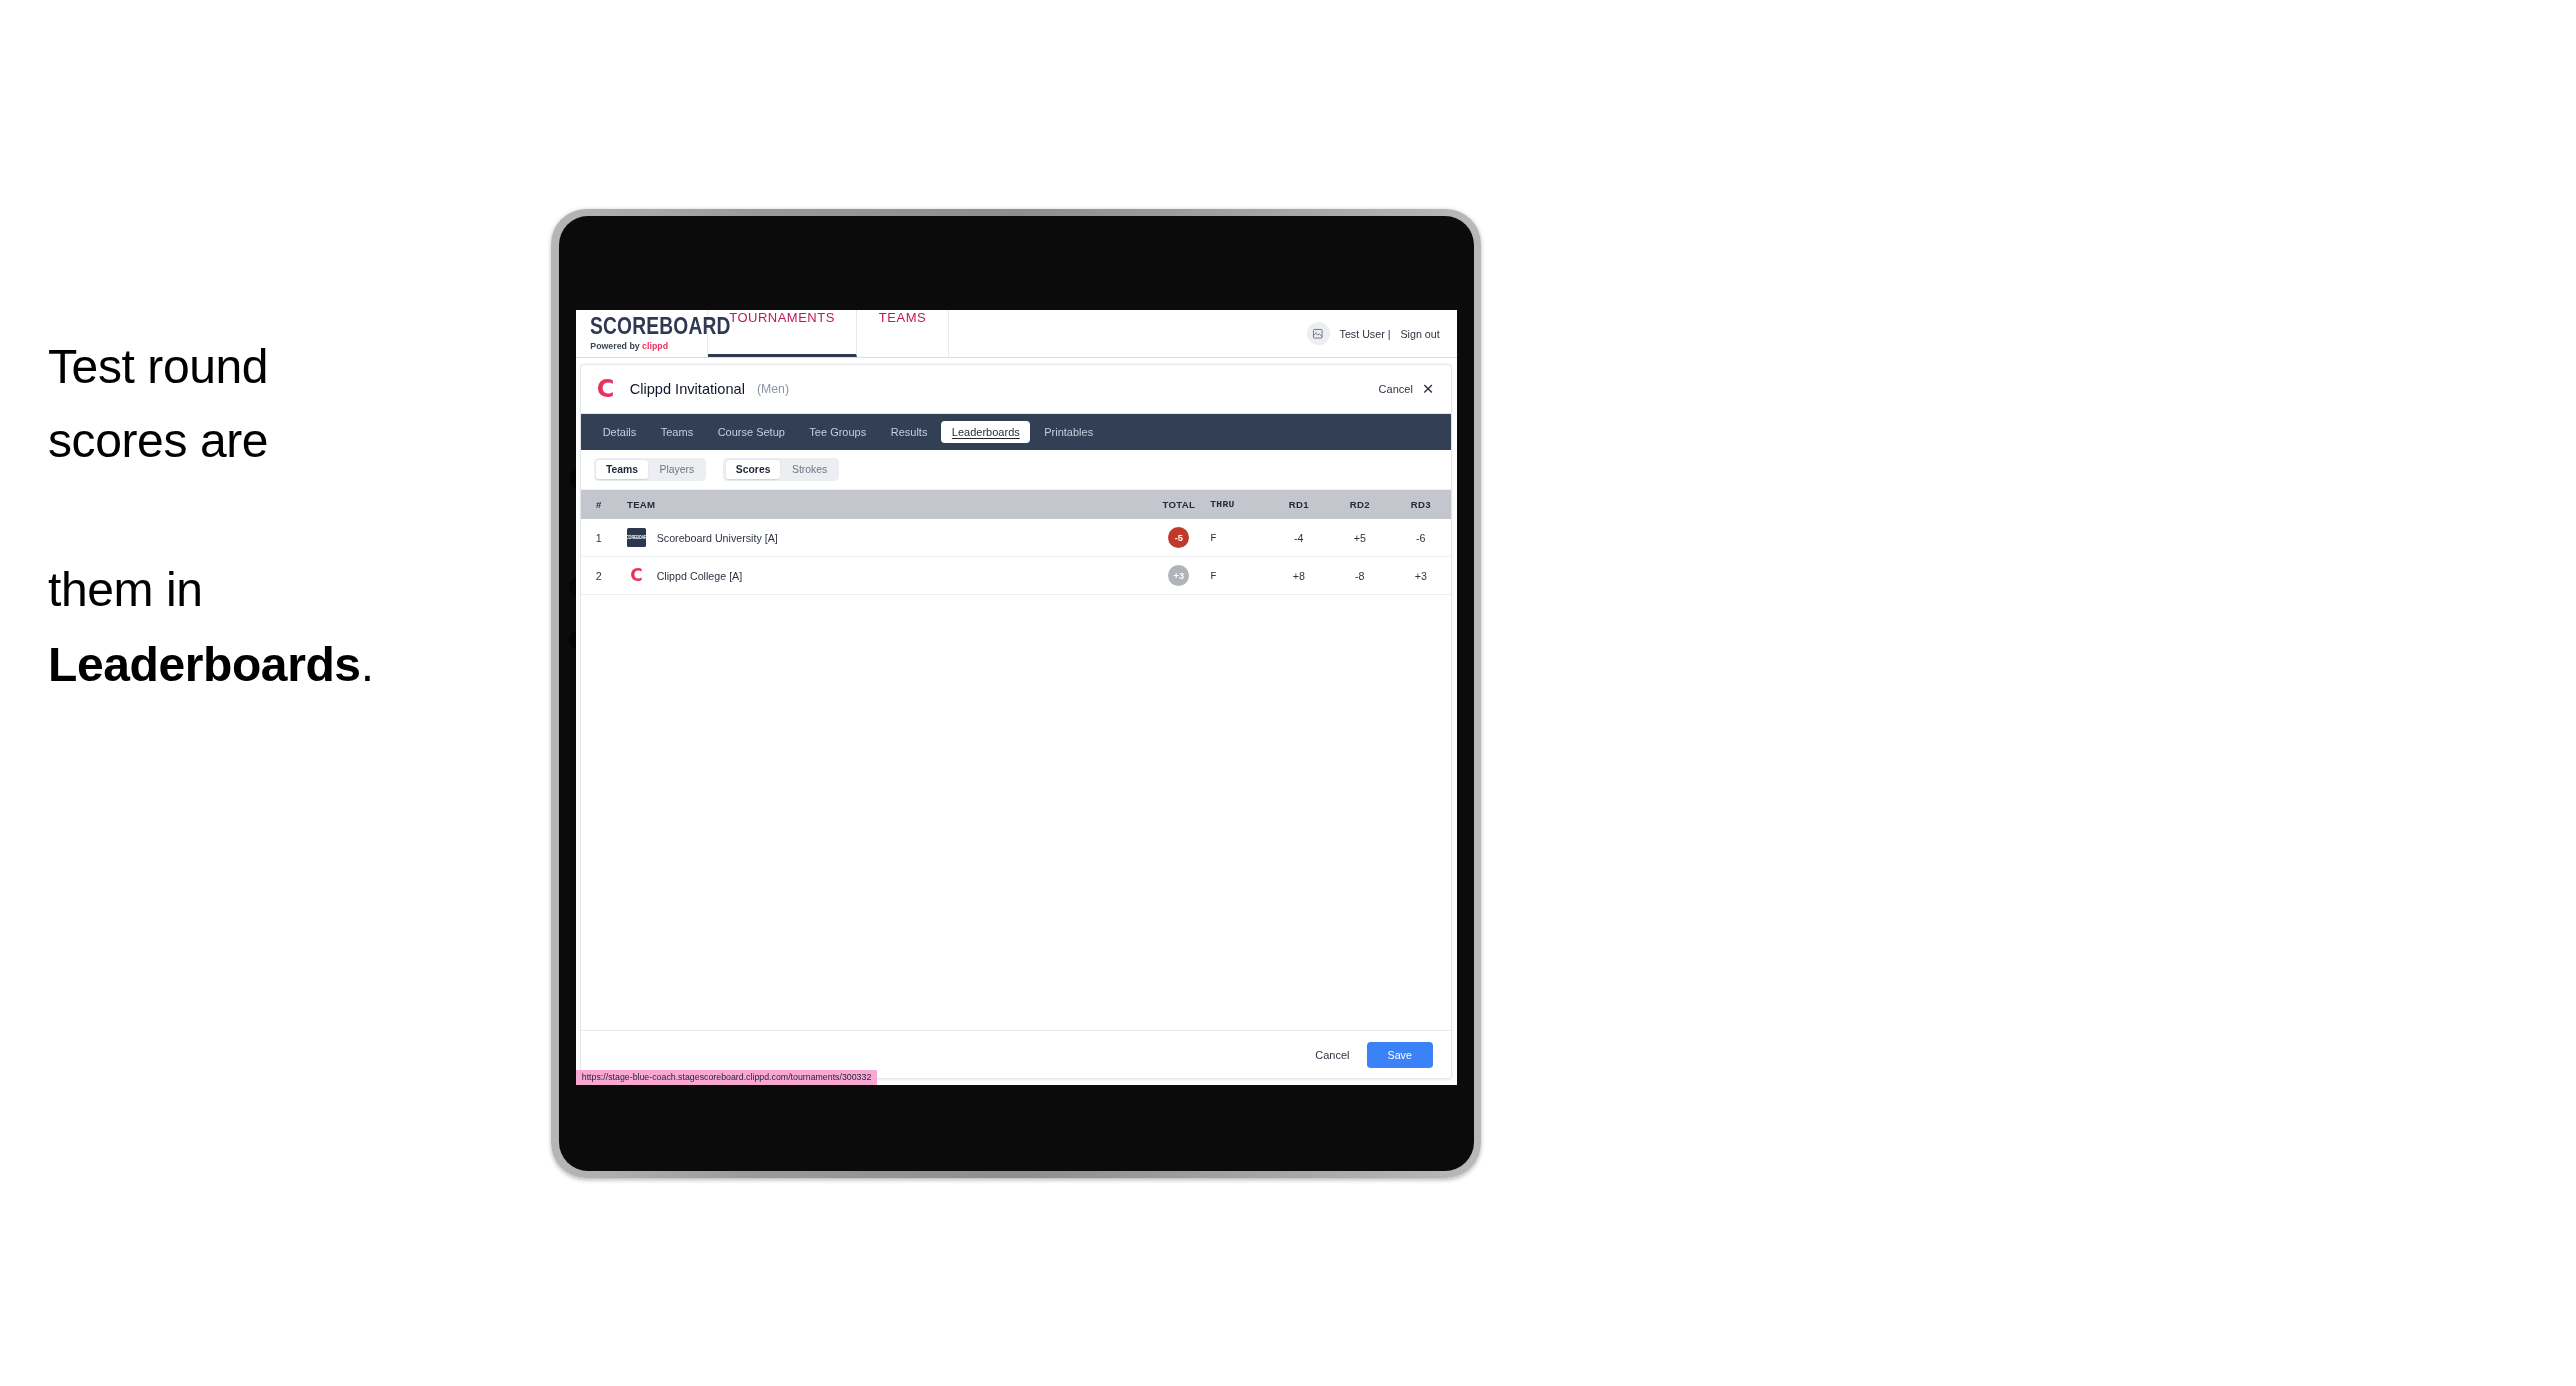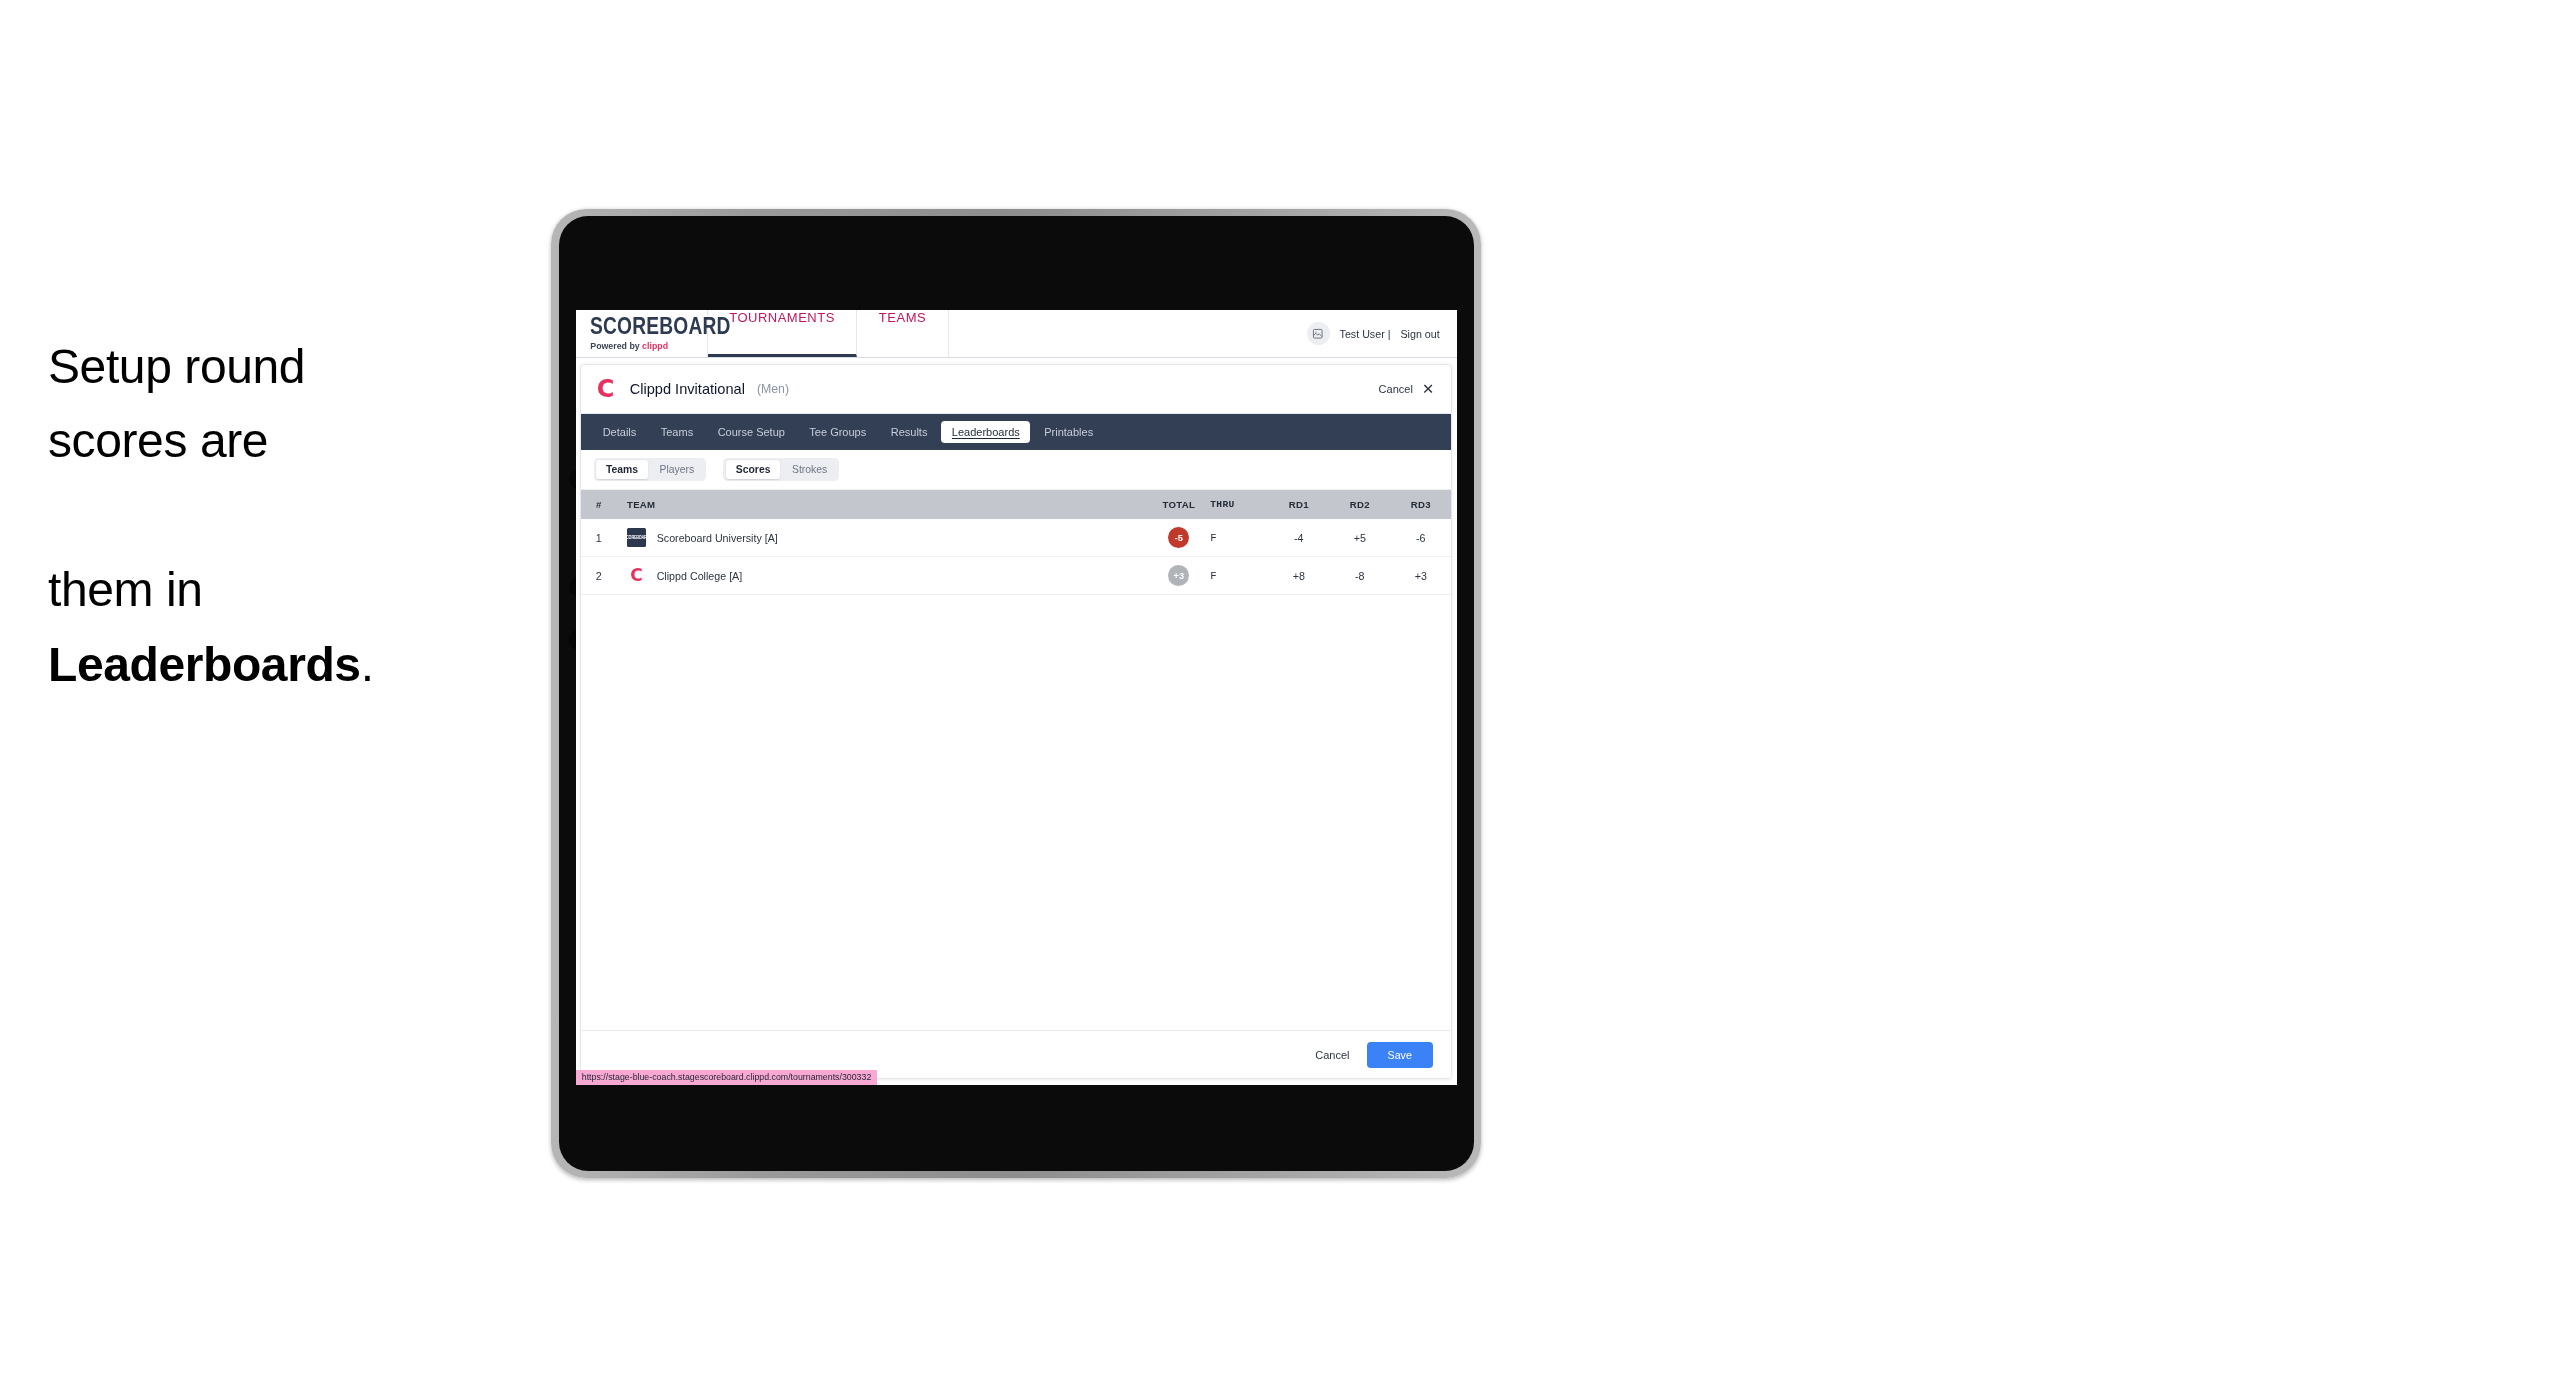--- a/index.html
+++ b/index.html
@@ -319,21 +319,21 @@
     font-size: 8.8px;
     padding: 2.3px 6.1px 3.1px 6.1px;
     white-space: nowrap;
     font-family: "Liberation Sans", sans-serif;
   }
 </style>
 </head>
 <body>
 
 <div id="caption">
-  <span>Setup round</span><br>
+  <span>Test round</span><br>
   <span>scores are</span><br>
   <br>
   <span>them in </span><span class="bold">Leaderboards</span><span>.</span>
 </div>
 
 <div id="tablet">
   <div id="tablet-screen">
 
     <div class="bezel-dot" style="left:10.7px;  top:253px; width:20px; height:20px;"></div>
     <div id="cam-dot"></div>

